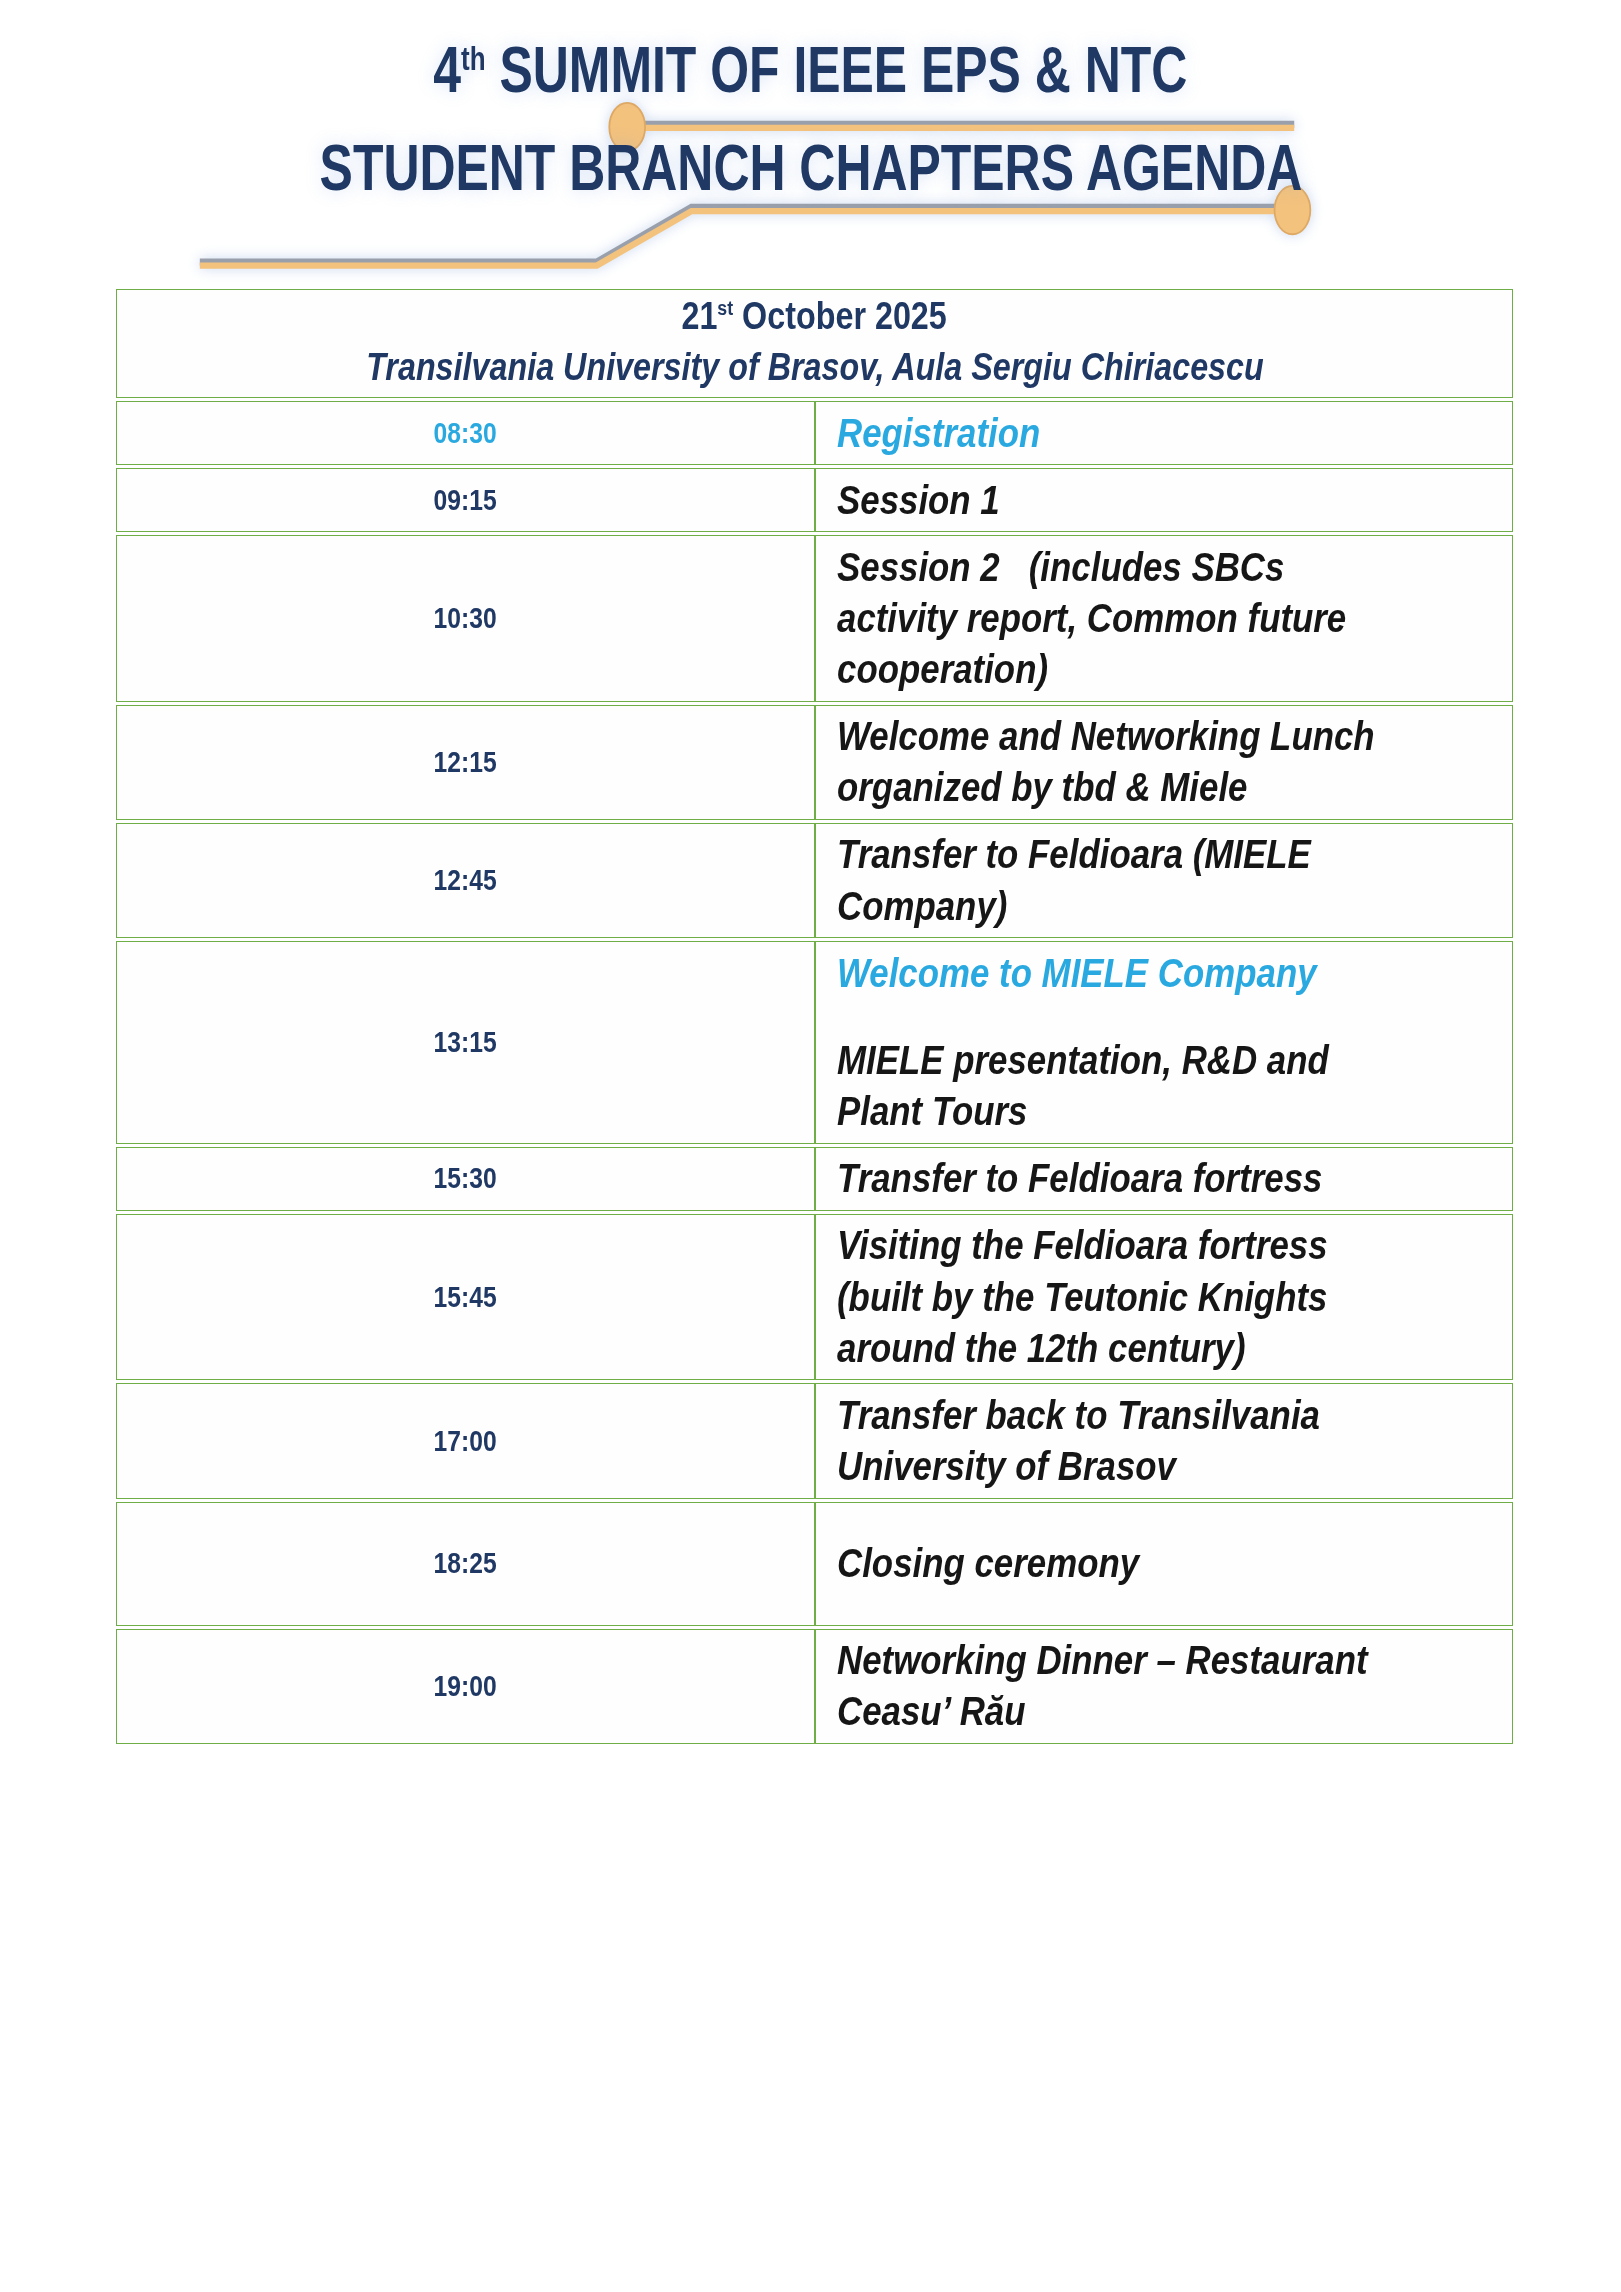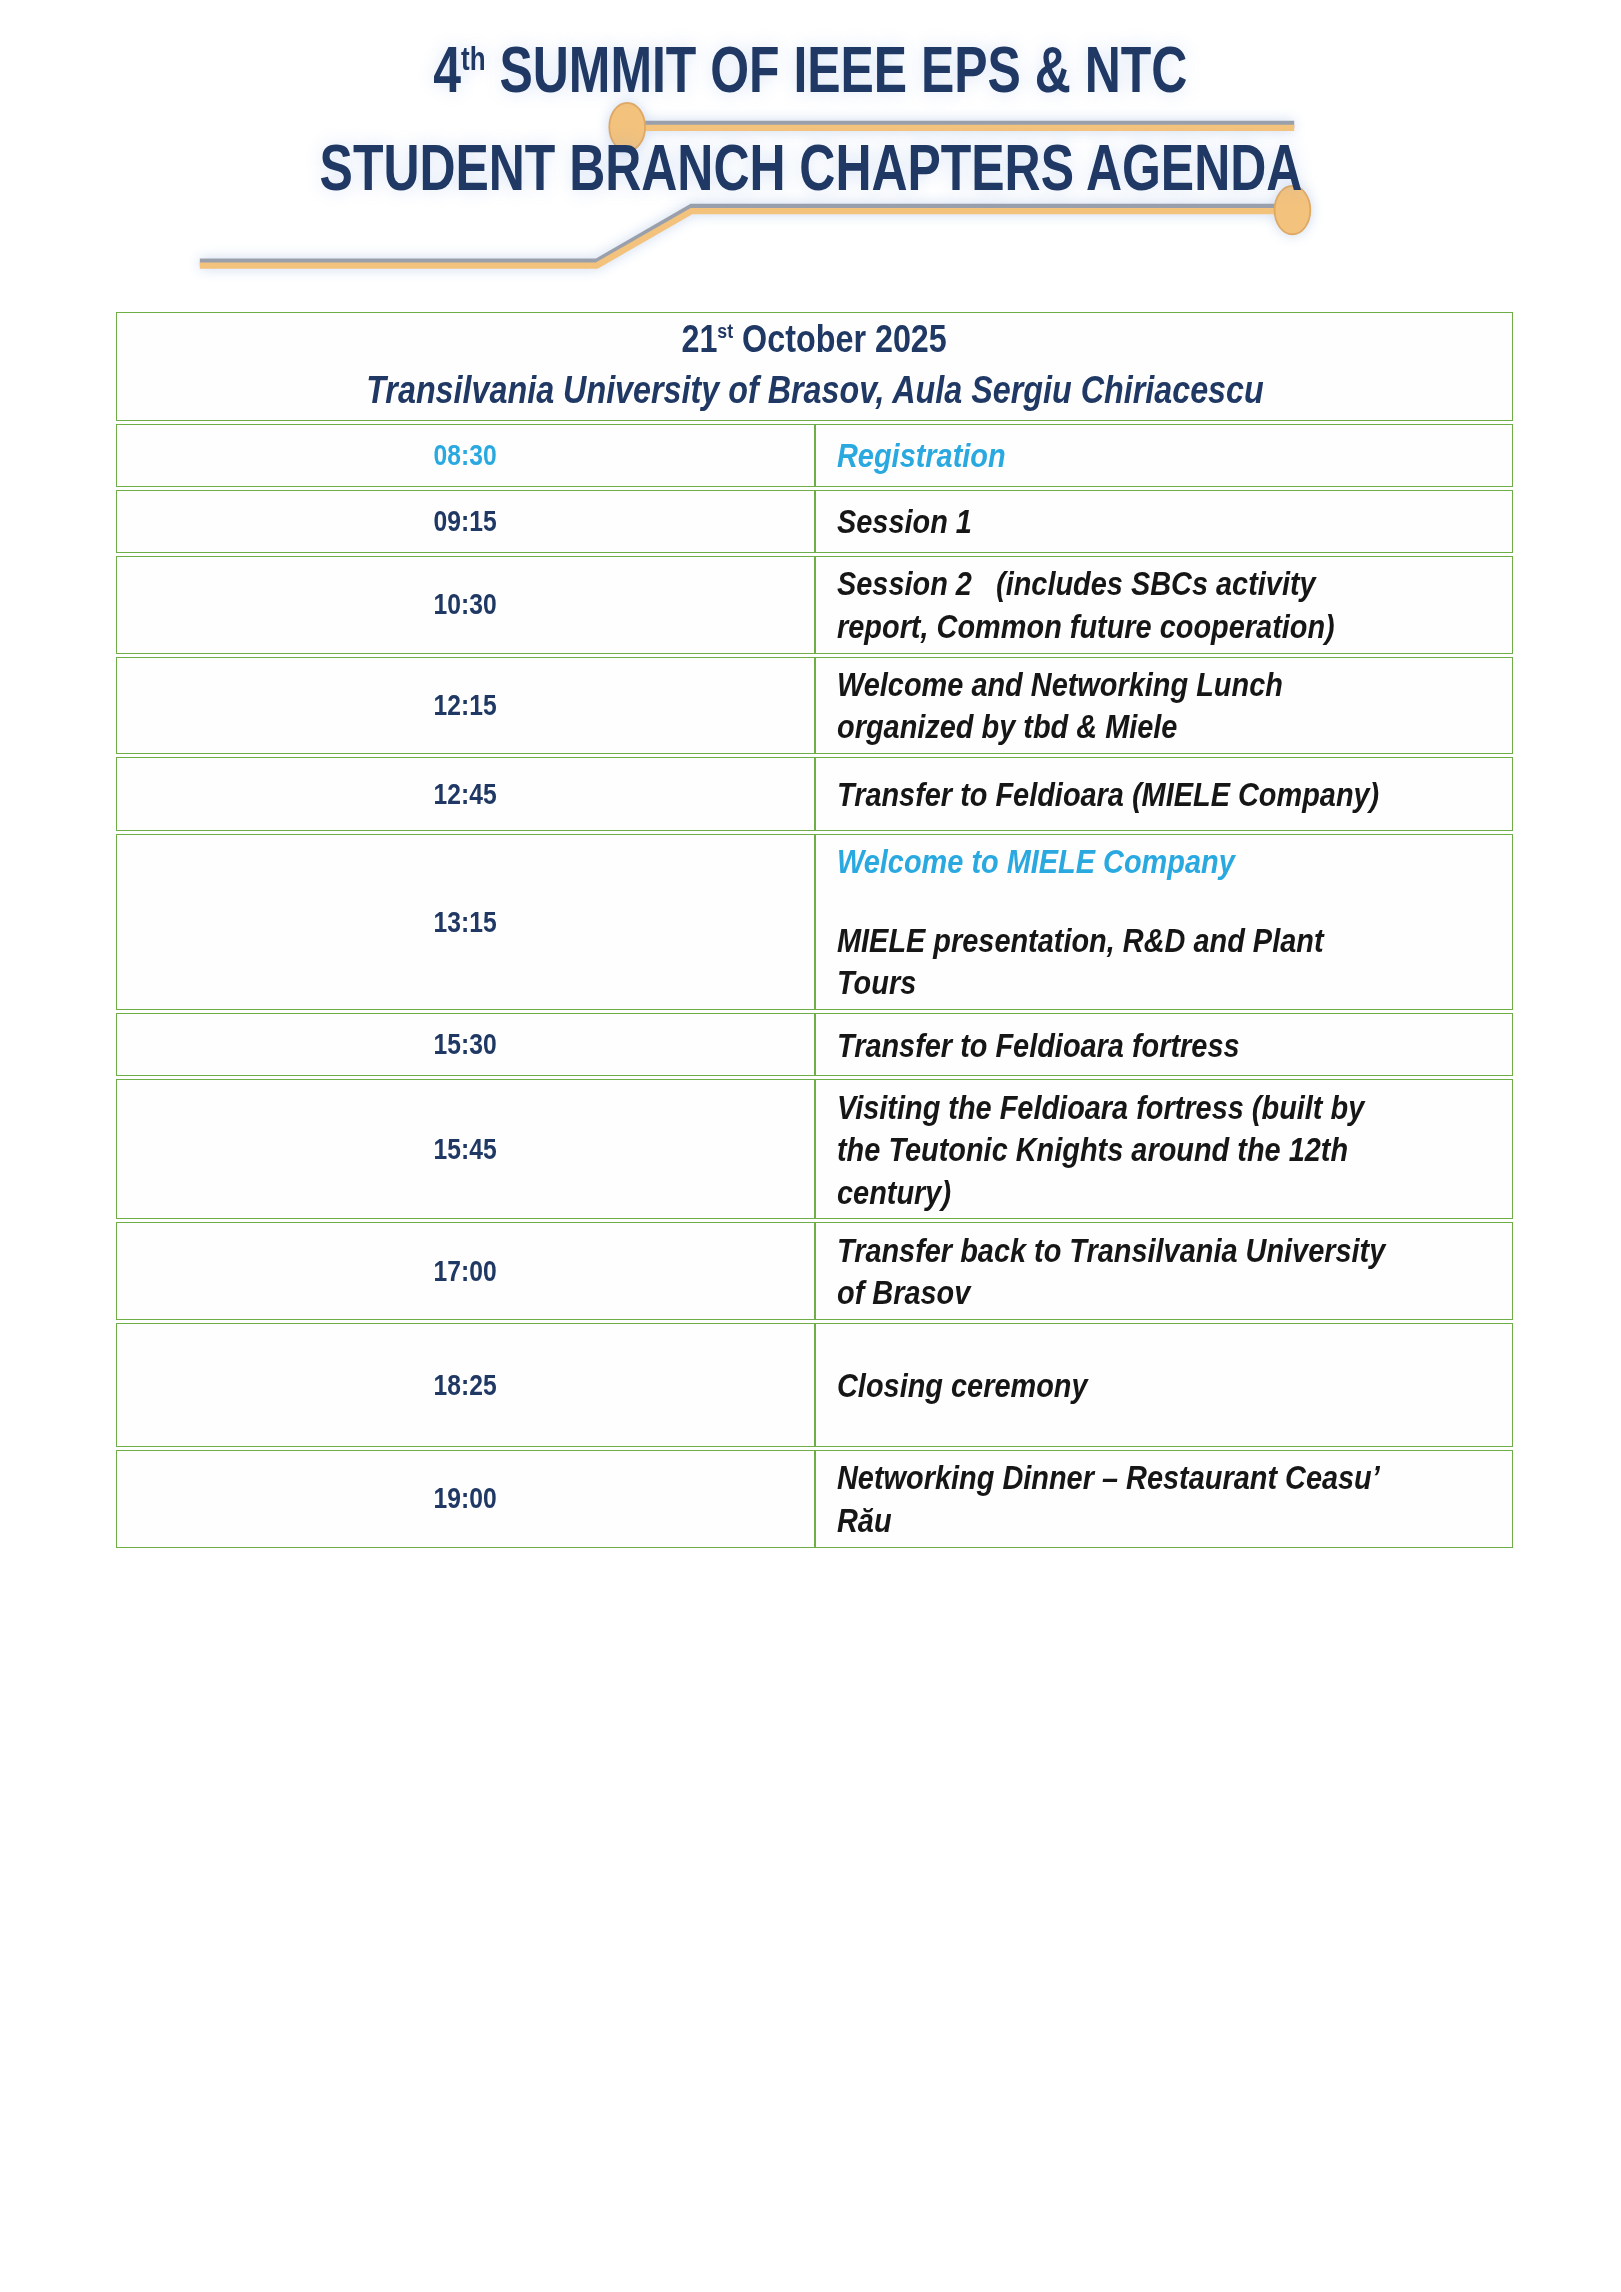--- a/index.html
+++ b/index.html
@@ -27,21 +27,21 @@
   .title-line2{top:136px;}
   .cond-title{display:inline-block;transform:scaleX(0.78);transform-origin:center;}
   .title-line sup{font-size:52%;vertical-align:super;line-height:0;}
   .decor-svg{position:absolute;left:0;top:0;width:1621px;height:304px;
     filter:drop-shadow(0 0 6.3px rgba(140,170,220,0.45));}
   .decor-shadow{stroke:var(--decor-shadow);stroke-width:8;fill:none;}
   .decor-main{stroke:var(--decor-orange);stroke-width:7;fill:none;}
   .decor-node{fill:var(--decor-orange);stroke:#dfa964;stroke-width:2;}
   
   table.agenda{
-    position:absolute;left:116px;top:309px;
+    position:absolute;left:116px;top:286px;
     width:1397px;
     border-collapse:separate;
     border-spacing:0 3.6px;
     table-layout:fixed;
   }
   table.agenda td{border:1.8px solid var(--grid-green);vertical-align:middle;background:#fffefe;}
   td.head{
     background:var(--head-green);
     border-width:2.7px;
     height:100px;
@@ -60,21 +60,21 @@
   td.time{
     width:216px;
     text-align:center;
     font-size:29px;font-weight:bold;
     color:var(--navy);
     border-right-width:1.8px;
   }
   td.event{
     border-left:none;
     padding:5.4px 9px 5.4px 21.5px;
-    font-size:34px;font-weight:bold;font-style:italic;
+    font-size:41px;font-weight:bold;font-style:italic;
     color:var(--ink);
   }
   .event-inner{display:inline-block;transform:scaleX(0.85);transform-origin:left center;
     white-space:pre-wrap;line-height:1.25;}
   .event-inner p{margin:0;}
   .event-inner p + p{margin-top:36px;}
   tbody td{height:50px;}
   tbody tr:nth-child(5) td{height:61px;}
   tbody tr:nth-child(8) td{height:116px;}
   tbody tr:nth-child(10) td{height:111px;}

